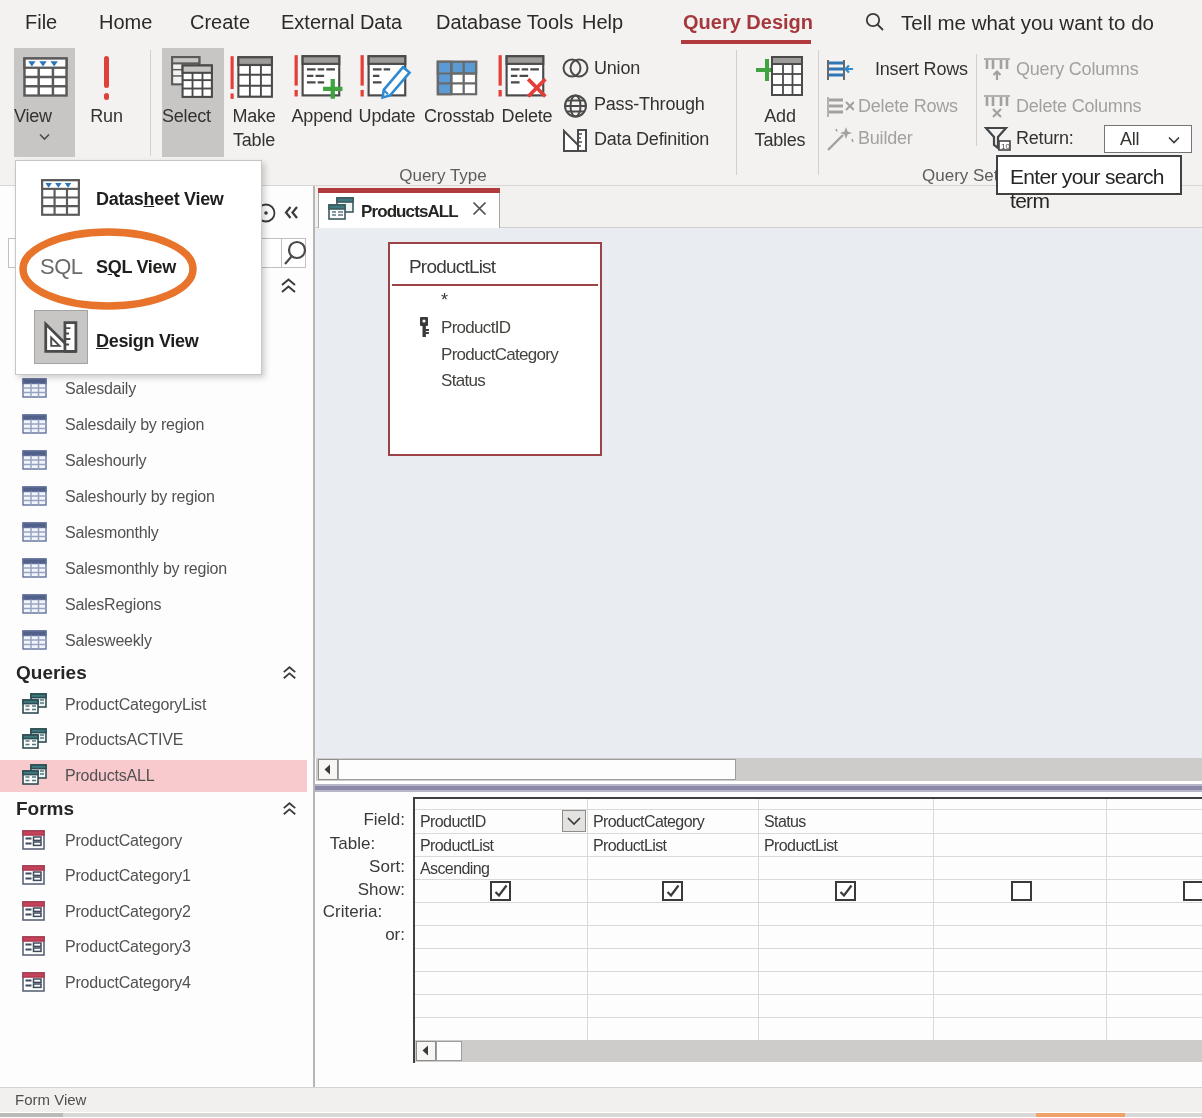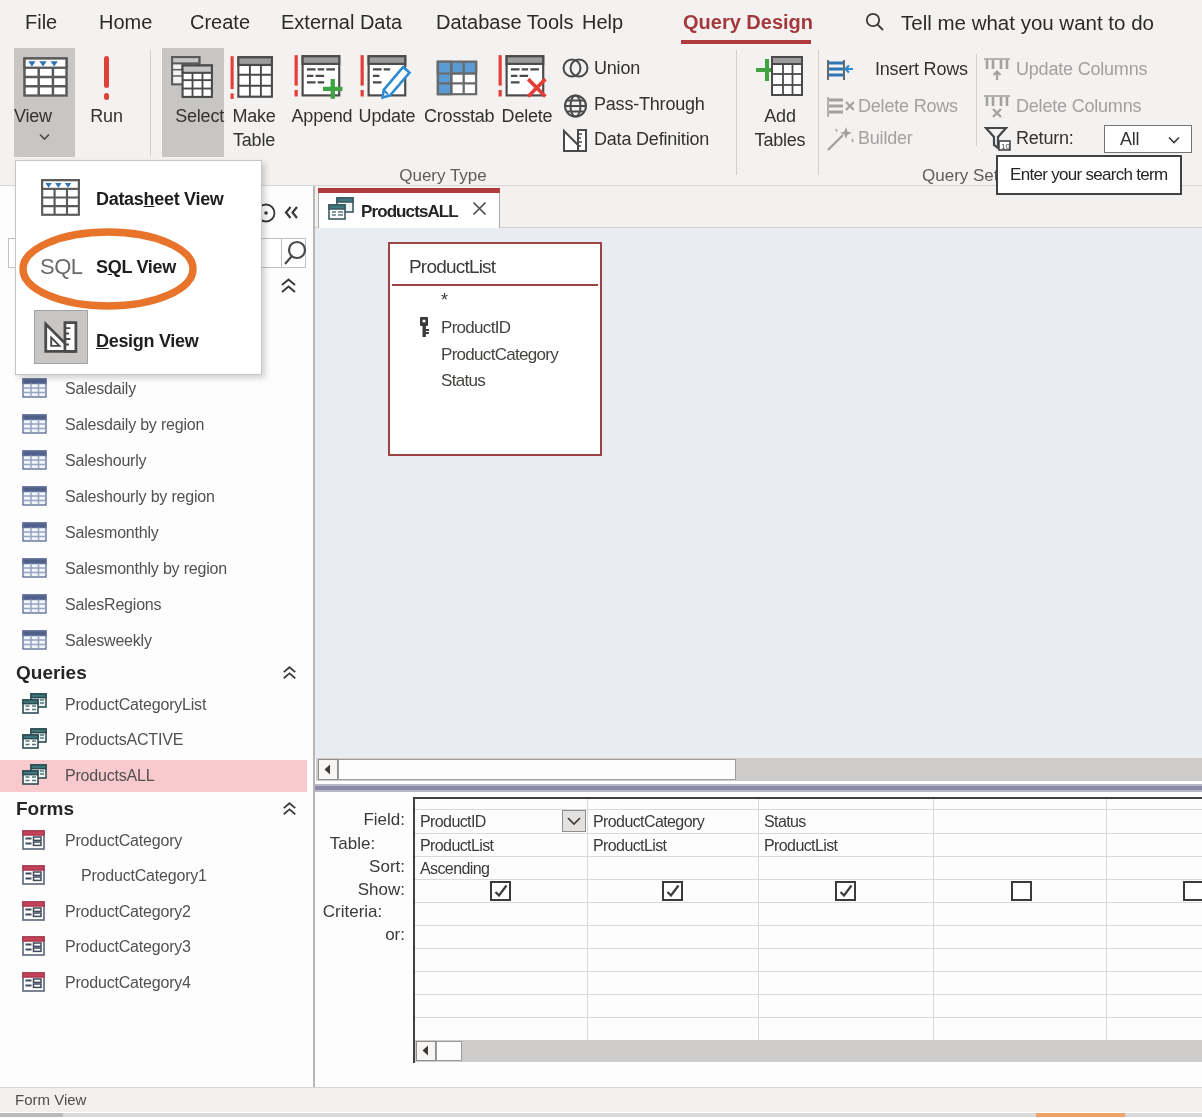--- a/index.html
+++ b/index.html
@@ -62,21 +62,21 @@
  <rect x="2" y="2" width="26" height="6" fill="#c8c6c4" stroke="#5a5a5a" stroke-width="2"></rect>
  <line x1="2" y1="14" x2="28" y2="14" stroke="#5a5a5a" stroke-width="1.4"></line>
  <line x1="2" y1="20" x2="28" y2="20" stroke="#5a5a5a" stroke-width="1.4"></line>
  <rect x="12" y="10" width="28" height="30" fill="#fff" stroke="#4a4a4a" stroke-width="2"></rect>
  <rect x="12" y="10" width="28" height="7" fill="#c8c6c4" stroke="#4a4a4a" stroke-width="2"></rect>
  <line x1="21.5" y1="17" x2="21.5" y2="40" stroke="#4a4a4a" stroke-width="1.8"></line>
  <line x1="31" y1="17" x2="31" y2="40" stroke="#4a4a4a" stroke-width="1.8"></line>
  <line x1="12" y1="24" x2="40" y2="24" stroke="#4a4a4a" stroke-width="1.8"></line>
  <line x1="12" y1="32" x2="40" y2="32" stroke="#4a4a4a" stroke-width="1.8"></line>
 </svg>
-<div class="ab btnlabel" style="left:162px;top:106px;width:62px;text-align:right;">Select</div>
+<div class="ab btnlabel" style="left:162px;top:106px;width:62px;text-align:left;">Select</div>
 
 <svg class="ab" style="left:230px;top:54px;" width="44" height="46" viewBox="0 0 42 42" preserveAspectRatio="none">
  <line x1="2" y1="2" x2="2" y2="32" stroke="#e33e38" stroke-width="3"></line>
  <line x1="2" y1="36" x2="2" y2="41" stroke="#e33e38" stroke-width="3"></line>
  <rect x="8" y="3" width="32" height="36" fill="#fff" stroke="#4a4a4a" stroke-width="2"></rect>
  <rect x="8" y="3" width="32" height="7" fill="#9e9c9a" stroke="#4a4a4a" stroke-width="2"></rect>
  <line x1="19" y1="10" x2="19" y2="39" stroke="#4a4a4a" stroke-width="1.8"></line>
  <line x1="29.5" y1="10" x2="29.5" y2="39" stroke="#4a4a4a" stroke-width="1.8"></line>
  <line x1="8" y1="19" x2="40" y2="19" stroke="#4a4a4a" stroke-width="1.8"></line>
  <line x1="8" y1="29" x2="40" y2="29" stroke="#4a4a4a" stroke-width="1.8"></line>
@@ -183,21 +183,21 @@
     </svg>
 <div class="ab btnlabel gray" style="left:858px;top:128px;">Builder</div>
 
 <div class="ab" style="left:976px;top:54px;width:1px;height:92px;background:#d2d0ce;"></div>
 
 <svg class="ab" style="left:984px;top:58px;" width="26" height="24" viewBox="0 0 26 24">
  <path d="M3 2v9 M9 2v9 M17 2v9 M23 2v9" stroke="#a3a1a0" stroke-width="2.6"></path>
  <path d="M0 1h26 M0 1" stroke="#a3a1a0" stroke-width="1.6"></path>
  <path d="M13 22V13 M9.5 17l3.5-3.5 3.5 3.5" stroke="#a3a1a0" stroke-width="2.2" fill="none"></path>
 </svg>
-<div class="ab btnlabel gray" style="left:1016px;top:59px;">Update Columns</div>
+<div class="ab btnlabel gray" style="left:1016px;top:59px;">Query Columns</div>
 
 <svg class="ab" style="left:984px;top:95px;" width="26" height="24" viewBox="0 0 26 24">
  <path d="M3 2v9 M9 2v9 M17 2v9 M23 2v9" stroke="#a3a1a0" stroke-width="2.6"></path>
  <path d="M0 1h26" stroke="#a3a1a0" stroke-width="1.6"></path>
  <path d="M9 14l8 8 M17 14l-8 8" stroke="#a3a1a0" stroke-width="2.2"></path>
 </svg>
 <div class="ab btnlabel gray" style="left:1016px;top:96px;">Delete Columns</div>
 
 <svg class="ab" style="left:984px;top:126px;" width="28" height="26" viewBox="0 0 28 26">
  <path d="M2 2h20l-8 9v11l-4-3v-8z" fill="none" stroke="#44474a" stroke-width="2.2"></path>
@@ -421,21 +421,21 @@
 <svg class="ab" style="left:282px;top:801px;" width="15" height="15" viewBox="0 0 17 17">
           <path d="M2 8l6.5-5.5L15 8 M2 15l6.5-5.5L15 15" fill="none" stroke="#3b3a39" stroke-width="2"></path>
         </svg>
 <svg class="ab" style="left:22px;top:830px;" width="23" height="20" viewBox="0 0 23 20">
           <use href="#frmico"></use>
         </svg>
 <div class="ab navitem" style="left:65px;top:832px;">ProductCategory</div>
 <svg class="ab" style="left:22px;top:865px;" width="23" height="20" viewBox="0 0 23 20">
           <use href="#frmico"></use>
         </svg>
-<div class="ab navitem" style="left:65px;top:867px;margin-left:16px;">ProductCategory1</div>
+<div class="ab navitem" style="left:65px;top:867px;">ProductCategory1</div>
 <svg class="ab" style="left:22px;top:901px;" width="23" height="20" viewBox="0 0 23 20">
           <use href="#frmico"></use>
         </svg>
 <div class="ab navitem" style="left:65px;top:903px;">ProductCategory2</div>
 <svg class="ab" style="left:22px;top:936px;" width="23" height="20" viewBox="0 0 23 20">
           <use href="#frmico"></use>
         </svg>
 <div class="ab navitem" style="left:65px;top:938px;">ProductCategory3</div>
 <svg class="ab" style="left:22px;top:972px;" width="23" height="20" viewBox="0 0 23 20">
           <use href="#frmico"></use>
@@ -444,21 +444,21 @@
 </div>
 </div>
 
 <div class="ab" style="left:0;top:1087px;width:1202px;height:25px;background:#f1f0ef;border-top:1px solid #d6d4d2;box-sizing:border-box;"></div>
 <div class="ab" style="left:15px;top:1091px;font-size:15px;color:#4f4e4c;">Form View</div>
 <div class="ab" style="left:0;top:1113px;width:1202px;height:4px;background:#dbd9d7;"></div>
 <div class="ab" style="left:0;top:1113px;width:63px;height:4px;background:#bdbbb9;"></div>
 <div class="ab" style="left:1036px;top:1113px;width:89px;height:4px;background:#f0a26b;"></div>
 
 <div class="ab" style="left:996px;top:155px;width:186px;height:40px;background:#fff;border:2px solid #414141;box-sizing:border-box;z-index:30;"></div>
-<div class="ab" style="left:1010px;top:165px;font-size:17px;letter-spacing:-0.7px;color:#262524;z-index:31;">Enter your search term</div>
+<div class="ab" style="left:1010px;top:165px;font-size:21px;letter-spacing:-0.7px;color:#262524;z-index:31;">Enter your search term</div>
 
 <div id="dropdown" style="z-index:40;">
 <div class="ab" style="left:15px;top:160px;width:247px;height:215px;background:#fff;border:1px solid #c8c6c4;box-sizing:border-box;z-index:40;box-shadow:3px 3px 6px rgba(0,0,0,0.18);"></div>
 <svg class="ab" style="left:40px;top:177px;z-index:41;" width="41" height="41" viewBox="0 0 38 38">
  <rect x="2" y="3" width="34" height="32" fill="#fff" stroke="#5a5a5a" stroke-width="2"></rect>
  <rect x="2" y="3" width="34" height="8" fill="#fff" stroke="#5a5a5a" stroke-width="2"></rect>
  <path d="M5 5.5h6l-3 4.5z M14 5.5h6l-3 4.5z M23 5.5h6l-3 4.5z" fill="#2e75b6"></path>
  <line x1="13.5" y1="11" x2="13.5" y2="35" stroke="#5a5a5a" stroke-width="2"></line>
  <line x1="25" y1="11" x2="25" y2="35" stroke="#5a5a5a" stroke-width="2"></line>
  <line x1="2" y1="19" x2="36" y2="19" stroke="#5a5a5a" stroke-width="2"></line>

